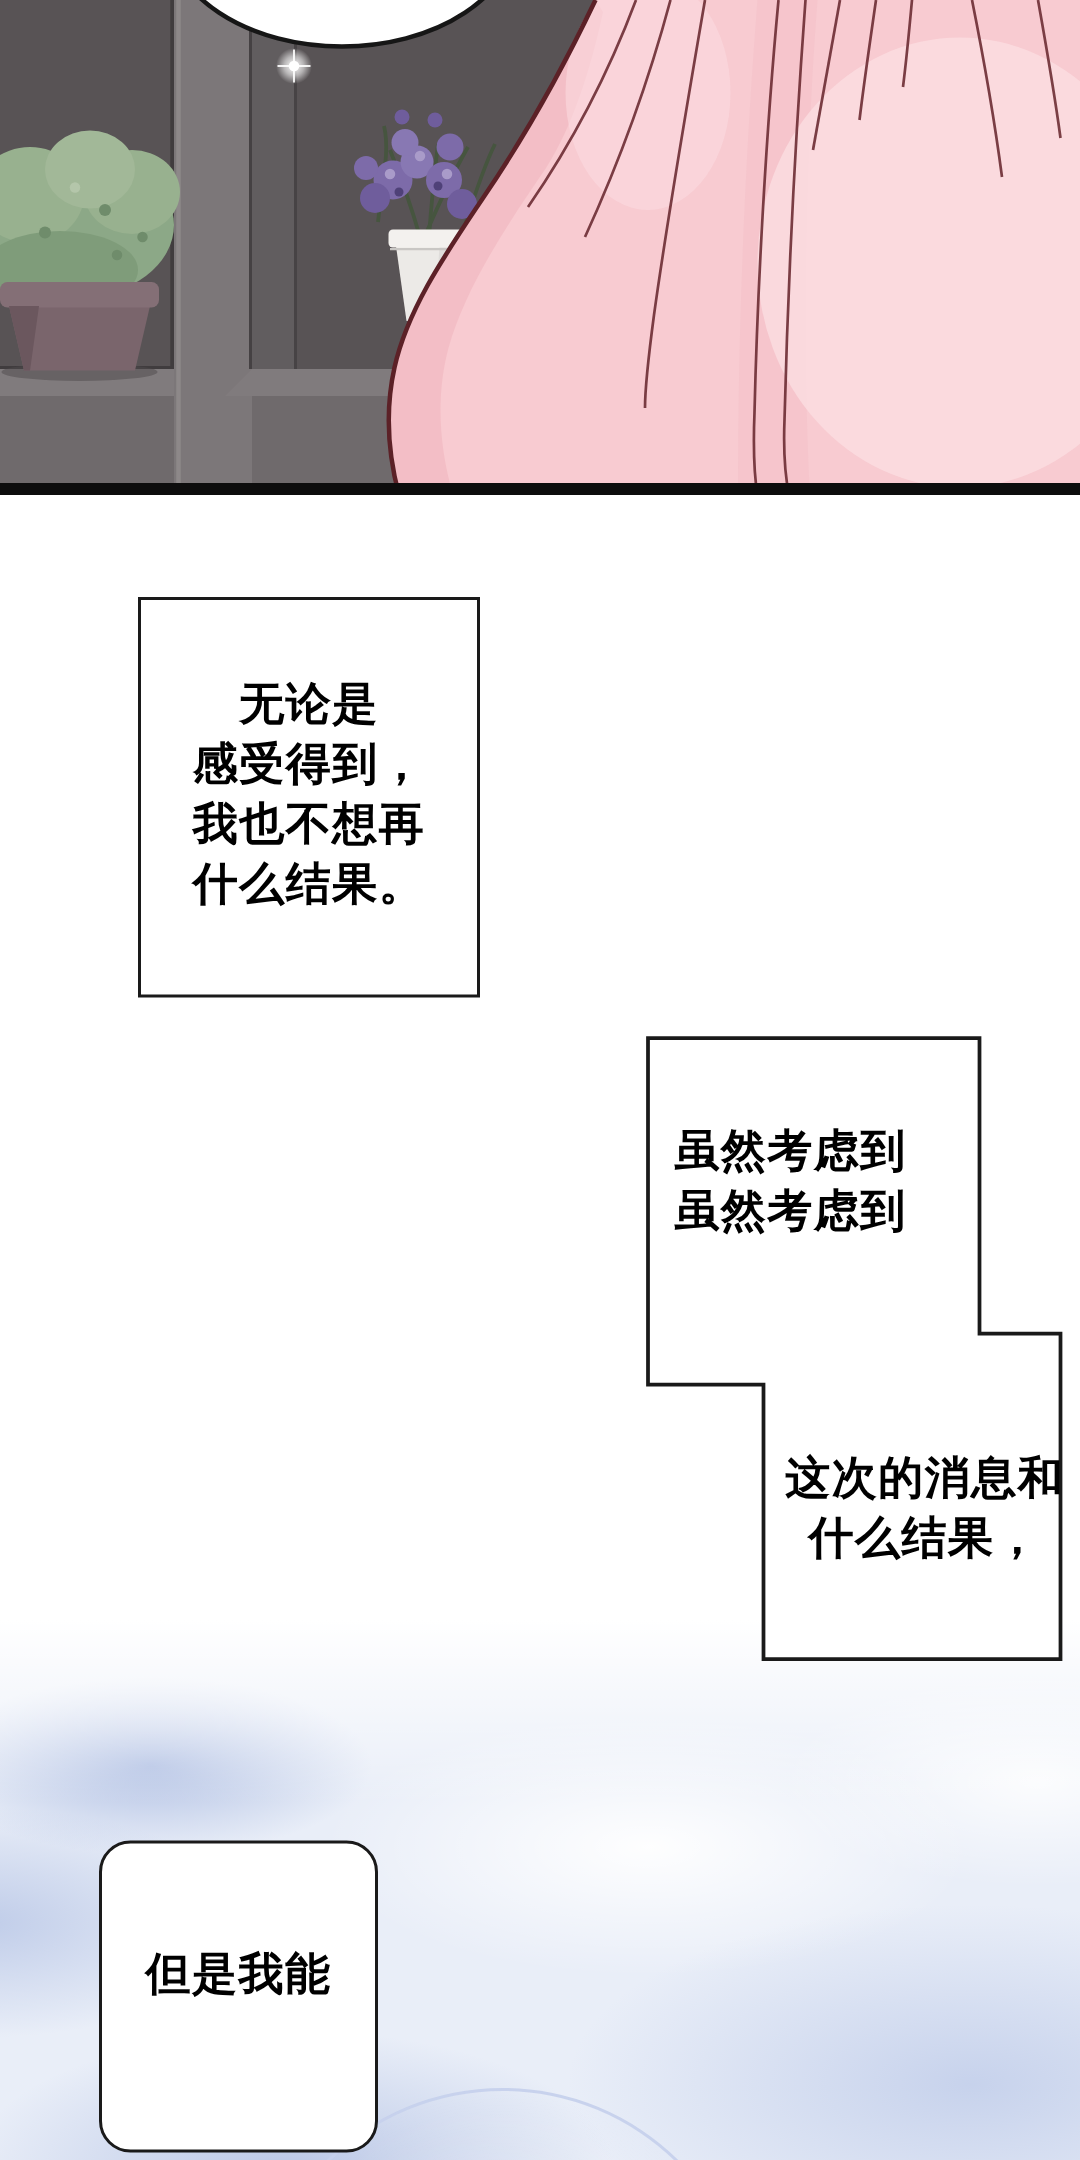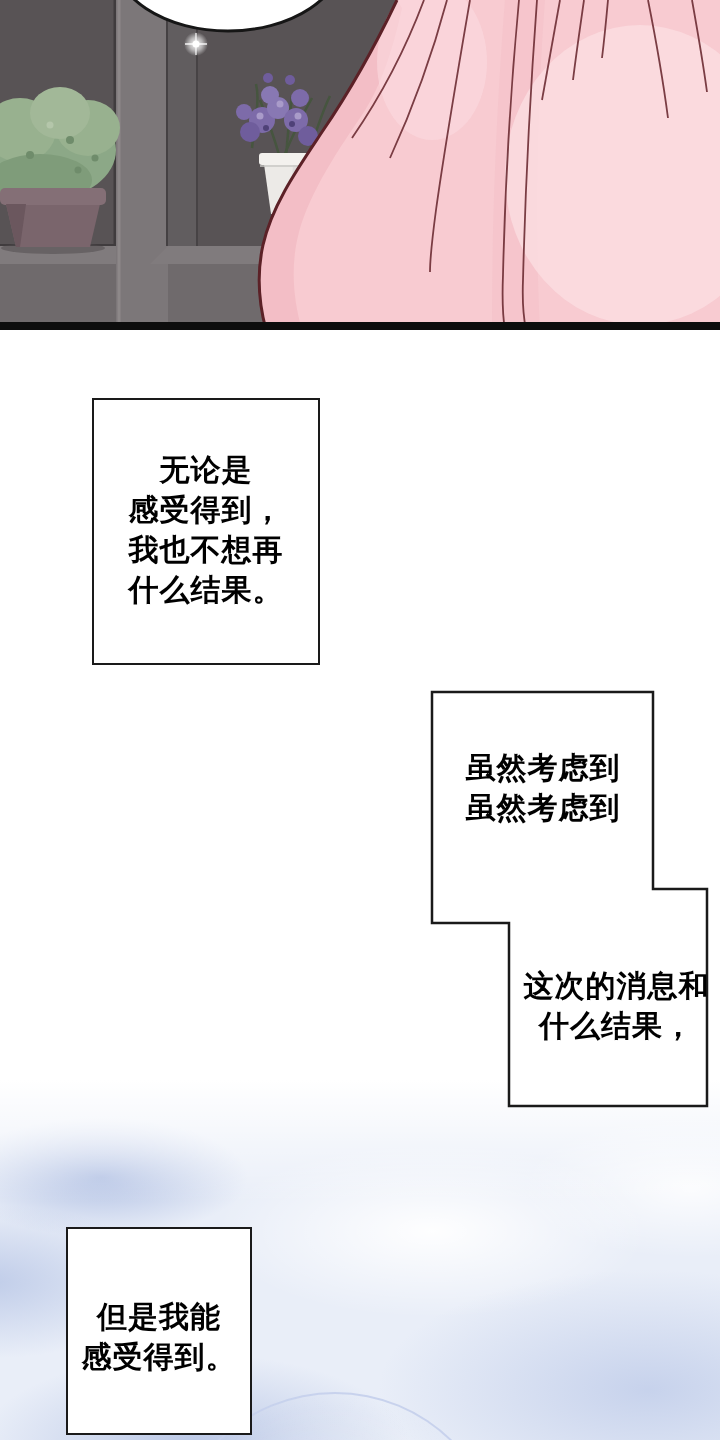--- a/index.html
+++ b/index.html
@@ -29,27 +29,27 @@
     border-radius:50%;
     border:2px solid rgba(198,209,236,0.95);
     background:radial-gradient(circle, rgba(255,255,255,0.30), rgba(255,255,255,0) 70%);
   }
   
   .nbox{
     position:absolute;background:#ffffff;border:2.5px solid #1a1a1a;
     box-sizing:border-box;z-index:3;
   }
   .nbox-1{left:92px;top:398px;width:228px;height:267px;padding-top:50px;text-align:center;}
-  .nbox-4{left:66px;top:1227px;width:186px;height:208px;padding-top:68px;text-align:center;}
+  .nbox-4{left:66px;top:1227px;width:186px;height:208px;padding-top:68px;text-align:center;border-radius:21px;}
   .ntext{
     color:#000;font-weight:700;font-size:30px;line-height:40px;letter-spacing:1px;
   }
   .combo{position:absolute;left:418px;top:678px;z-index:3;}
   .ntext-float{position:absolute;z-index:4;text-align:center;}
-  .ntext-2{left:432px;top:748px;width:222px;}
+  .ntext-2{left:416px;top:748px;width:222px;}
   .ntext-3{left:509px;top:966px;width:215px;}
 </style>
 </head>
 <body>
 
 <div class="page">
 
   <div class="scene">
     <svg width="720" height="330" viewBox="0 0 720 330">
       <defs>
@@ -186,16 +186,15 @@
     <div class="ntext">虽然考虑到</div>
     <div class="ntext">虽然考虑到</div>
   </div>
   <div class="ntext-float ntext-3">
     <div class="ntext">这次的消息和</div>
     <div class="ntext">什么结果，</div>
   </div>
 
   <div class="nbox nbox-4">
     <div class="ntext">但是我能</div>
-    <div class="ntext">感受得到。</div>
   </div>
 
 </div>
 
 </body></html>

